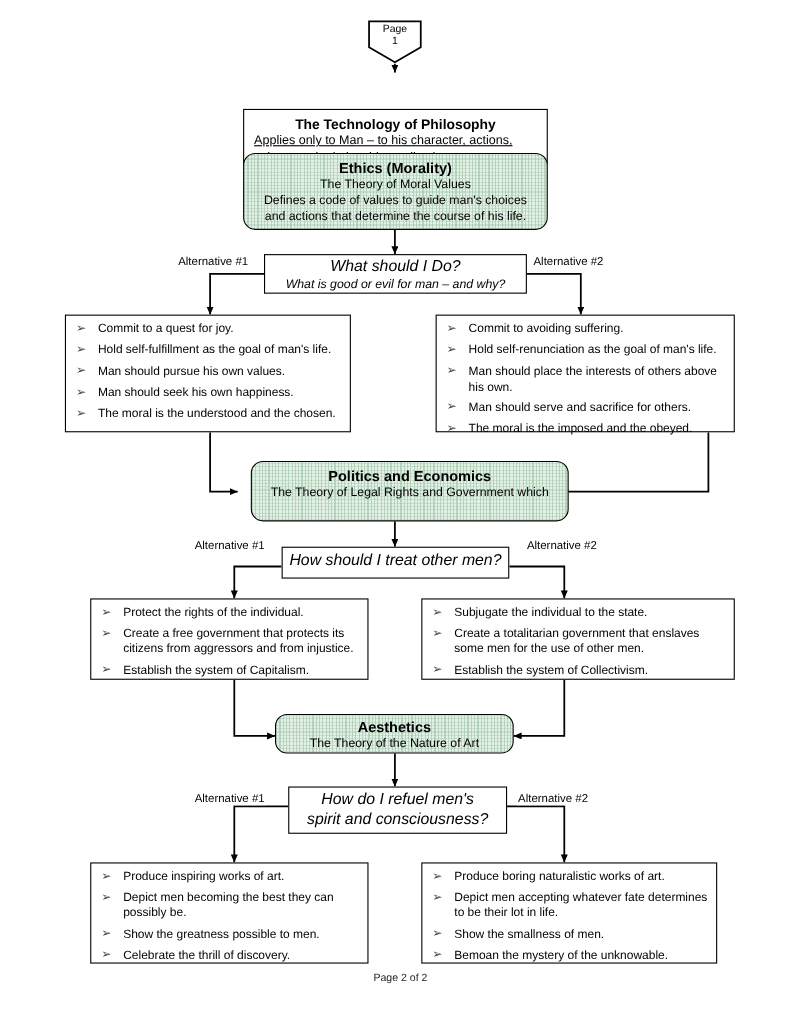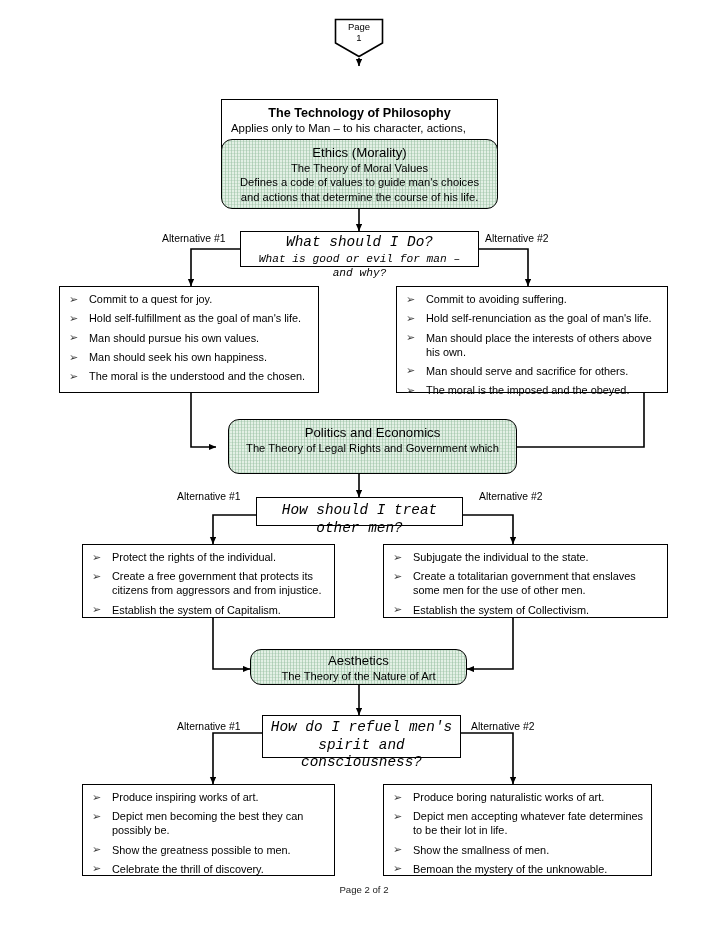--- a/index.html
+++ b/index.html
@@ -39,36 +39,35 @@
     border:1.6px solid #000000;
     border-radius:11px;
     background-color:#e3f0e5;
     background-image:
       repeating-linear-gradient(90deg, rgba(150,190,160,.55) 0 1px, rgba(255,255,255,0) 1px 3px),
       repeating-linear-gradient(0deg, rgba(150,190,160,.33) 0 1px, rgba(255,255,255,0) 1px 3px);
   }
   .qbox{
     border:1.6px solid #000000;
     background:#ffffff;
-    font-family:Liberation Mono, monospace;
   }
   
   .title{
     font-weight:bold;
     font-size:12.6px;
     text-align:center;
     line-height:1.22;
   }
   .sub{
     font-size:11.4px;
     text-align:center;
     line-height:1.30;
   }
   .gtitle{
-    font-weight:normal;
+    font-weight:bold;
     font-size:13.2px;
     text-align:center;
     line-height:1.20;
   }
   .gsub{
     font-size:11.2px;
     text-align:center;
     line-height:1.30;
   }
   .qtext{
@@ -187,21 +186,21 @@
       <path d="M1.5,1.5 L48.5,1.5 L48.5,25 L25,38.5 L1.5,25 Z" fill="#ffffff" stroke="#000000" stroke-width="1.6"></path>
     </svg>
     <div class="ptext">
       <div>Page</div>
       <div>1</div>
     </div>
   </div>
 
   <div class="node plainbox" style="left:221px;top:66px;width:277px;height:50px;padding:6px 9px;margin-top:33px;">
     <div class="title">The Technology of Philosophy</div>
-    <div class="sub" style="text-align:left;">Applies only to Man – to his character, actions,</div>
+    <div class="sub" style="text-align:left;text-decoration:underline;">Applies only to Man – to his character, actions,</div>
     <div class="sub" style="text-align:left;">values, and relationship to all existence.</div>
   </div>
 
   <div class="node greenbox" style="left:221px;top:139px;width:277px;height:70px;padding:5px 8px;">
     <div class="gtitle">Ethics (Morality)</div>
     <div class="gsub">The Theory of Moral Values</div>
     <div class="gsub">Defines a code of values to guide man's choices</div>
     <div class="gsub">and actions that determine the course of his life.</div>
   </div>
 

